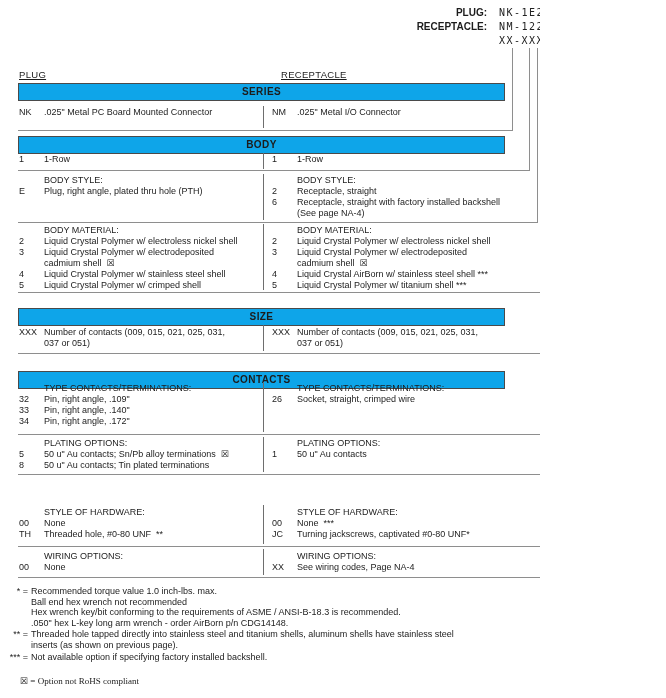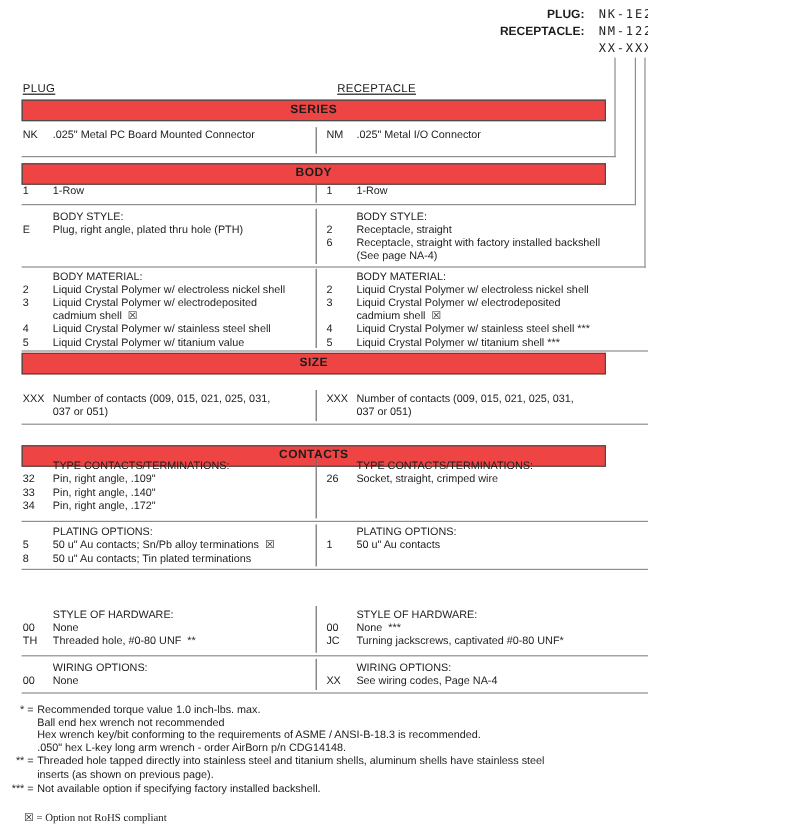--- a/index.html
+++ b/index.html
@@ -6,21 +6,21 @@
   .page{position:relative;width:540px;height:698px;background:#fff;overflow:hidden;
         font-family:"Liberation Sans","DejaVu Sans",sans-serif;color:#1c1c1c;}
   
   .pn-label{position:absolute;width:127px;text-align:right;font-weight:bold;font-size:10px;line-height:12px;}
   .pn-value{position:absolute;left:499px;font-family:"DejaVu Sans Mono","Liberation Mono",monospace;
             font-size:10px;line-height:12px;letter-spacing:1.5px;white-space:pre;color:#222;}
   
   .leader{position:absolute;left:18px;border-right:1px solid #8e8e8e;border-bottom:1px solid #8e8e8e;}
   
   .section-box{position:absolute;left:18px;width:487px;height:18px;box-sizing:border-box;
-               border:1.5px solid #4a4a4a;background:#ef4444;text-align:center;
+               border:1.5px solid #4a4a4a;background:#0ea5e9;text-align:center;
                font-weight:bold;font-size:10px;line-height:15px;letter-spacing:0.4px;}
   
   .colhead{position:absolute;font-size:9.5px;line-height:11px;letter-spacing:0.3px;text-decoration:underline;}
   
   .block{position:absolute;font-size:9px;line-height:11px;}
   .opt-heading{margin-left:25px;white-space:pre;}
   .opt-row{display:flex;}
   .code{width:25px;flex:none;white-space:pre;}
   .desc{white-space:pre;}
   
@@ -50,21 +50,21 @@
   <div class="leader" style="top:48px;width:572px;height:386px;"></div>
   <div class="leader" style="top:48px;width:581px;height:426px;"></div>
   <div class="leader" style="top:48px;width:602px;height:498px;"></div>
   <div class="leader" style="top:48px;width:614px;height:529px;"></div>
 
   <div class="colhead" style="left:19px;top:69px;">PLUG</div>
   <div class="colhead" style="left:281px;top:69px;">RECEPTACLE</div>
 
   <div class="section-box" style="top:83px;">SERIES</div>
   <div class="section-box" style="top:136px;">BODY</div>
-  <div class="section-box" style="top:294px;">SIZE</div>
+  <div class="section-box" style="top:308px;">SIZE</div>
   <div class="section-box" style="top:359px;margin-top:12px;">CONTACTS</div>
 
   <div class="divider-v" style="top:106px;height:22px;"></div>
   <div class="divider-v" style="top:153px;height:16px;"></div>
   <div class="divider-v" style="top:174px;height:46px;"></div>
   <div class="divider-v" style="top:224px;height:66px;"></div>
   <div class="divider-v" style="top:325px;height:26px;"></div>
   <div class="divider-v" style="top:382px;height:50px;"></div>
   <div class="divider-v" style="top:437px;height:35px;"></div>
   <div class="divider-v" style="top:505px;height:39px;"></div>
@@ -126,37 +126,37 @@
       <span class="code">3</span>
       <span class="desc">Liquid Crystal Polymer w/ electrodeposited
 cadmium shell  ☒</span>
     </div>
     <div class="opt-row">
       <span class="code">4</span>
       <span class="desc">Liquid Crystal Polymer w/ stainless steel shell</span>
     </div>
     <div class="opt-row">
       <span class="code">5</span>
-      <span class="desc">Liquid Crystal Polymer w/ titanium value</span>
+      <span class="desc">Liquid Crystal Polymer w/ crimped shell</span>
     </div>
   </div>
   <div class="block" style="left:272px;top:225px;">
     <div class="opt-heading">BODY MATERIAL:</div>
     <div class="opt-row">
       <span class="code">2</span>
       <span class="desc">Liquid Crystal Polymer w/ electroless nickel shell</span>
     </div>
     <div class="opt-row">
       <span class="code">3</span>
       <span class="desc">Liquid Crystal Polymer w/ electrodeposited
 cadmium shell  ☒</span>
     </div>
     <div class="opt-row">
       <span class="code">4</span>
-      <span class="desc">Liquid Crystal Polymer w/ stainless steel shell ***</span>
+      <span class="desc">Liquid Crystal AirBorn w/ stainless steel shell ***</span>
     </div>
     <div class="opt-row">
       <span class="code">5</span>
       <span class="desc">Liquid Crystal Polymer w/ titanium shell ***</span>
     </div>
   </div>
 
   <div class="block" style="left:19px;top:327px;">
     <div class="opt-row">
       <span class="code">XXX</span>

